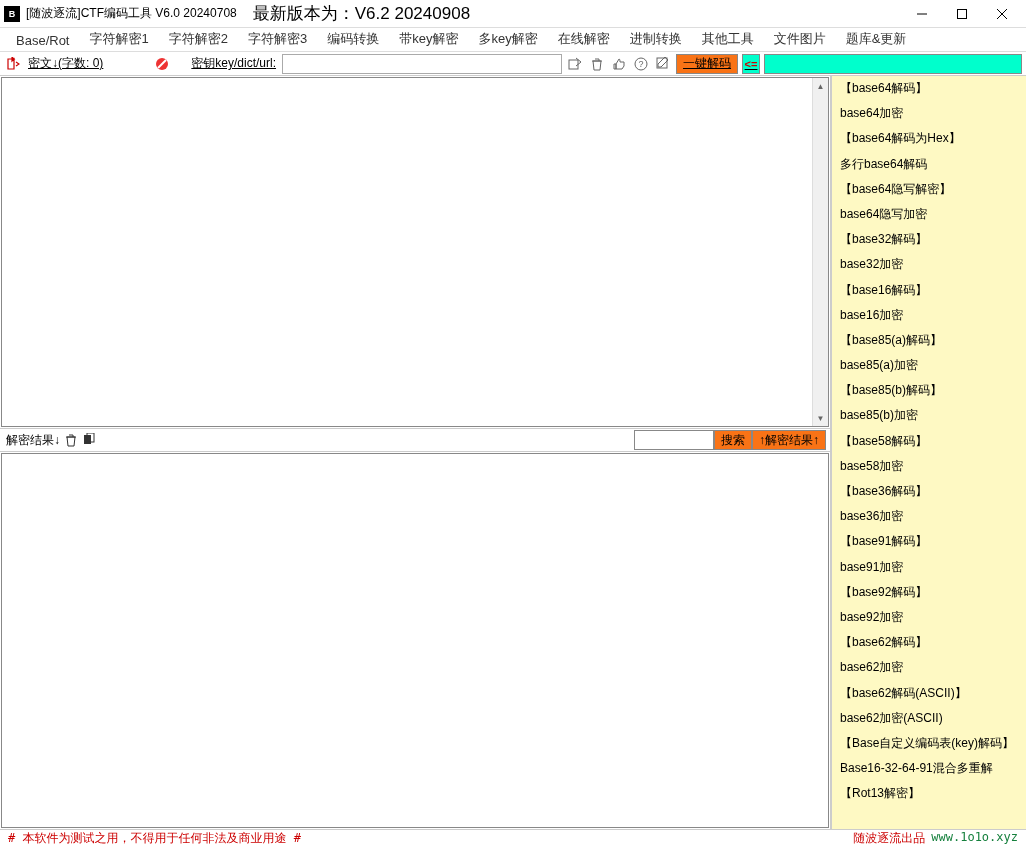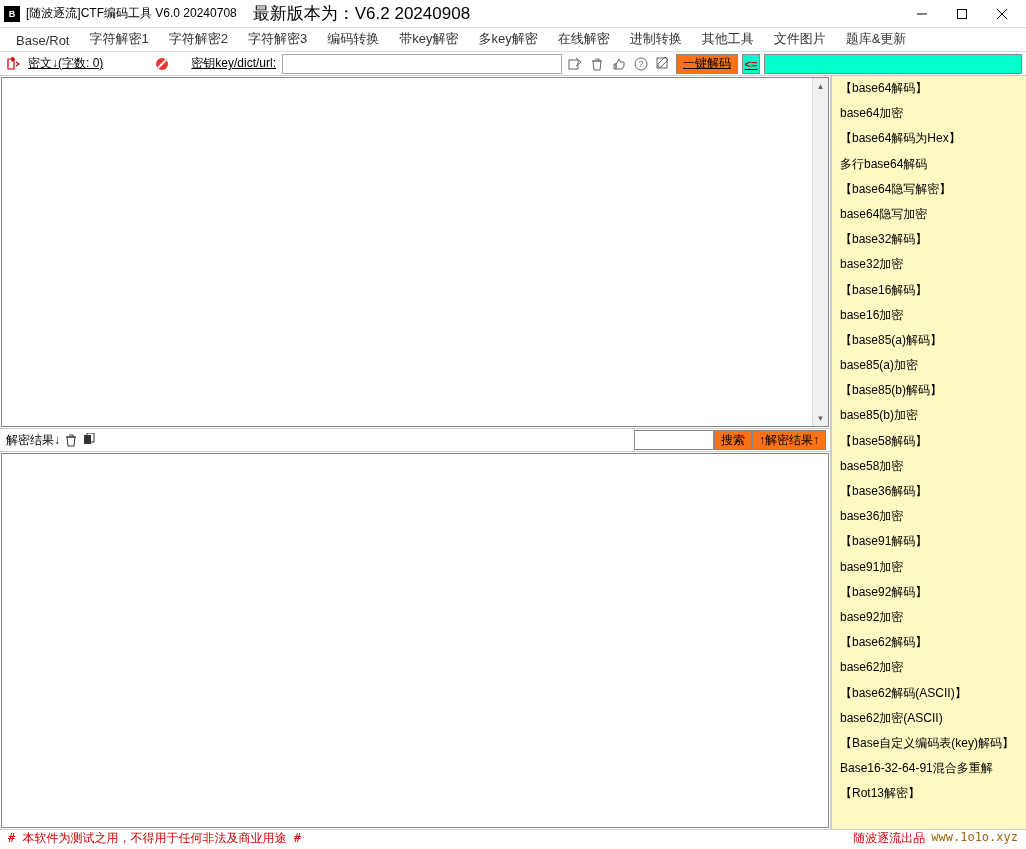--- a/index.html
+++ b/index.html
@@ -32,21 +32,21 @@
 .editor-bottom textarea { width: 100%; height: 100%; border: none; resize: none; font-family: inherit; font-size: 12px; padding: 2px; outline: none; }
 .right-panel { width: 195px; overflow-y: auto; overflow-x: hidden; background: #fef9c3; border-left: 1px solid #ccc; }
 .right-panel::-webkit-scrollbar { width: 16px; }
 .right-panel::-webkit-scrollbar-track { background: #f0f0f0; }
 .right-panel::-webkit-scrollbar-thumb { background: #c0c0c0; border: 1px solid #a0a0a0; }
 .algo-item { padding: 3px 8px; font-size: 12px; cursor: pointer; white-space: nowrap; overflow: hidden; line-height: 1.6; }
 .footer { height: 20px; display: flex; align-items: flex-start; padding: 0 8px; border-top: 1px solid #ccc; font-size: 12px; }
 .footer .disclaimer { color: #c00; font-family: "SimSun", monospace; }
 .footer .spacer { flex: 1; }
 .footer .credit { color: #c00; font-family: "SimSun", monospace; }
-.footer .url { color: #a16207; font-family: "SimSun", monospace; margin-left: 6px; }
+.footer .url { color: #15803d; font-family: "SimSun", monospace; margin-left: 6px; }
 .vscroll { position: absolute; right: 0; top: 0; bottom: 0; width: 16px; background: #f0f0f0; border-left: 1px solid #ddd; }
 .vscroll .up, .vscroll .down { height: 16px; display:flex; align-items:center; justify-content:center; font-size:8px; color:#666; }
 .red-icon { color: #c00; }
 </style>
 </head>
 <body>
 
 <div class="titlebar">
   <div class="app-icon">B</div>
   <div class="title-text">[随波逐流]CTF编码工具 V6.0 20240708</div>

